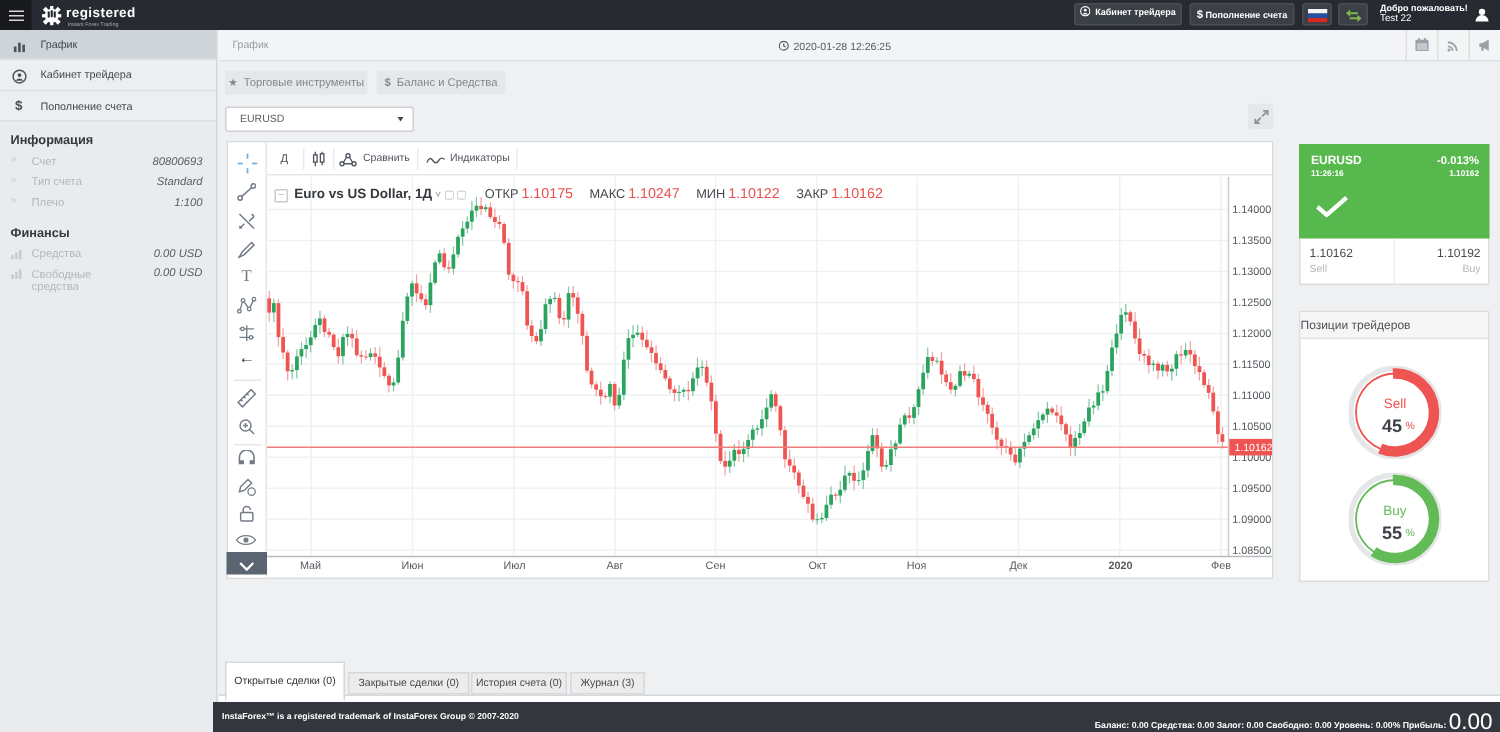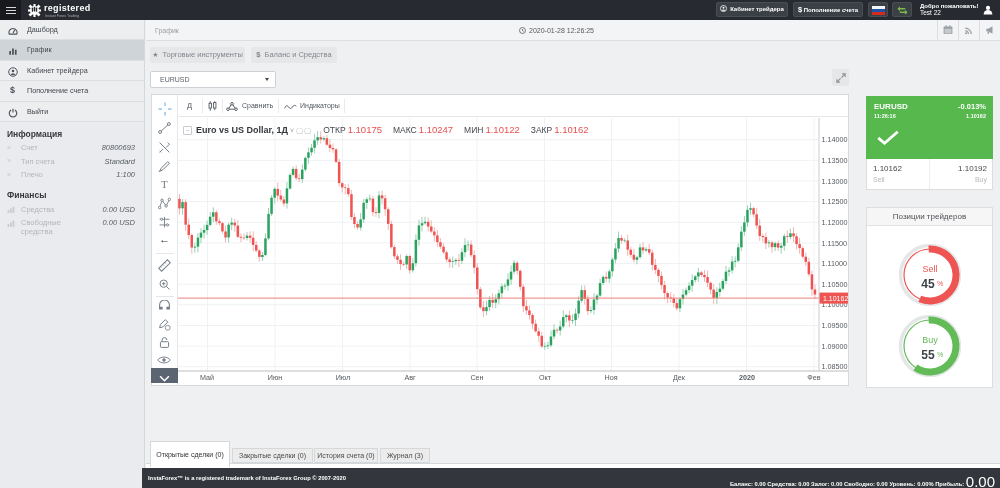--- a/index.html
+++ b/index.html
@@ -111,39 +111,31 @@
       </svg>
   </div>
   <div id="welcome">Добро пожаловать!<br><span class="t2">Test 22</span></div>
   <svg width="10" height="10" viewBox="0 0 16 16" style="position:absolute;right:7px;top:5px">
       <circle cx="8" cy="4.6" r="3.4" fill="#fff"></circle>
       <path d="M1 15a7 7 0 0 1 14 0z" fill="#fff"></path>
     </svg>
 </div>
 
 <div id="sidebar">
-  <div class="mitem"><svg width="10" height="10" viewBox="0 0 16 16">
-        <path d="M2 13a6.5 6.5 0 1 1 12 0z" fill="none" stroke="#4a525a" stroke-width="1.7"></path>
-        <line x1="8" y1="11" x2="11" y2="6" stroke="#4a525a" stroke-width="1.7"></line>
-      </svg>Дашборд</div>
   <div class="mitem active"><svg width="10" height="10" viewBox="0 0 16 16">
         <rect x="2" y="8" width="2.8" height="6" fill="#4a525a"></rect>
         <rect x="6.5" y="4" width="2.8" height="10" fill="#4a525a"></rect>
         <rect x="11" y="6" width="2.8" height="8" fill="#4a525a"></rect>
       </svg>График</div>
   <div class="mitem"><svg width="10" height="10" viewBox="0 0 16 16">
         <circle cx="8" cy="8" r="6.8" fill="none" stroke="#4a525a" stroke-width="1.6"></circle>
         <circle cx="8" cy="6.5" r="2" fill="#4a525a"></circle>
         <path d="M4 12.6a4.5 4.5 0 0 1 8 0z" fill="#4a525a"></path>
       </svg>Кабинет трейдера</div>
   <div class="mitem"><span style="position:absolute;left:10px;top:0;font-size:9px;color:#4a525a;font-weight:bold">$</span>Пополнение счета</div>
-  <div class="mitem"><svg width="10" height="10" viewBox="0 0 16 16">
-        <path d="M5 3.2a6 6 0 1 0 6 0" fill="none" stroke="#4a525a" stroke-width="1.8"></path>
-        <line x1="8" y1="1" x2="8" y2="7" stroke="#4a525a" stroke-width="1.8"></line>
-      </svg>Выйти</div>
 
   <div class="shead">Информация</div>
   <div class="sitem"><span class="ic">»</span>Счет<span class="val">80800693</span></div>
   <div class="sitem"><span class="ic">»</span>Тип счета<span class="val">Standard</span></div>
   <div class="sitem"><span class="ic">»</span>Плечо<span class="val">1:100</span></div>
   <div class="shead" style="padding-top:8px">Финансы</div>
   <div class="sitem"><svg class="ic" style="top:3px" width="9" height="7" viewBox="0 0 16 12">
         <g fill="#c6cacd">
           <rect x="1" y="7" width="3" height="5"></rect>
           <rect x="5.5" y="4" width="3" height="8"></rect>
@@ -819,21 +811,21 @@
   <div style="height:30px;position:relative;font-size:8px;color:#47484c">
     <div style="position:absolute;left:0;top:0;width:63px;height:30px;border-right:1px solid #eee"></div>
     <div style="position:absolute;left:6px;top:5px;">1.10162</div>
     <div style="position:absolute;left:6px;top:17px;font-size:7px;color:#b4b8bc">Sell</div>
     <div style="position:absolute;right:5px;top:5px;">1.10192</div>
     <div style="position:absolute;right:5px;top:17px;font-size:7px;color:#b4b8bc">Buy</div>
   </div>
 </div>
 
 <div class="abs" style="left:866px;top:207px;width:127px;height:181px;background:#fff;border:1px solid #ddd;">
-  <div style="height:18px;line-height:18px;text-align:center;background:#f6f6f6;border-bottom:1px solid #e2e2e2;font-size:8px;color:#4d5156">Позиции трейдеров</div>
+  <div style="height:18px;line-height:18px;background:#f6f6f6;border-bottom:1px solid #e2e2e2;font-size:8px;color:#4d5156">Позиции трейдеров</div>
   <svg style="position:absolute;left:32px;top:36px" width="62" height="62" viewBox="0 0 62 62">
     <circle cx="31" cy="31" r="29.5" fill="none" stroke="#e4e6e8" stroke-width="3.5"></circle>
     <circle cx="31" cy="31" r="26" fill="none" stroke="#ee5451" stroke-width="1.2"></circle>
     <circle cx="31" cy="31" r="26" fill="none" stroke="#ee5451" stroke-width="7" stroke-dasharray="93 70.4" transform="rotate(-93 31 31)"></circle>
     <text x="31" y="28" text-anchor="middle" font-size="9" fill="#ee5451" font-family="Liberation Sans, sans-serif">Sell</text>
     <text x="29" y="44" text-anchor="middle" font-size="12" font-weight="bold" fill="#3c4248" font-family="Liberation Sans, sans-serif">45</text>
     <text x="38" y="42" font-size="7" fill="#ee5451" font-family="Liberation Sans, sans-serif">%</text>
   </svg>
   <svg style="position:absolute;left:32px;top:107px" width="62" height="62" viewBox="0 0 62 62">
     <circle cx="31" cy="31" r="29.5" fill="none" stroke="#e4e6e8" stroke-width="3.5"></circle>

